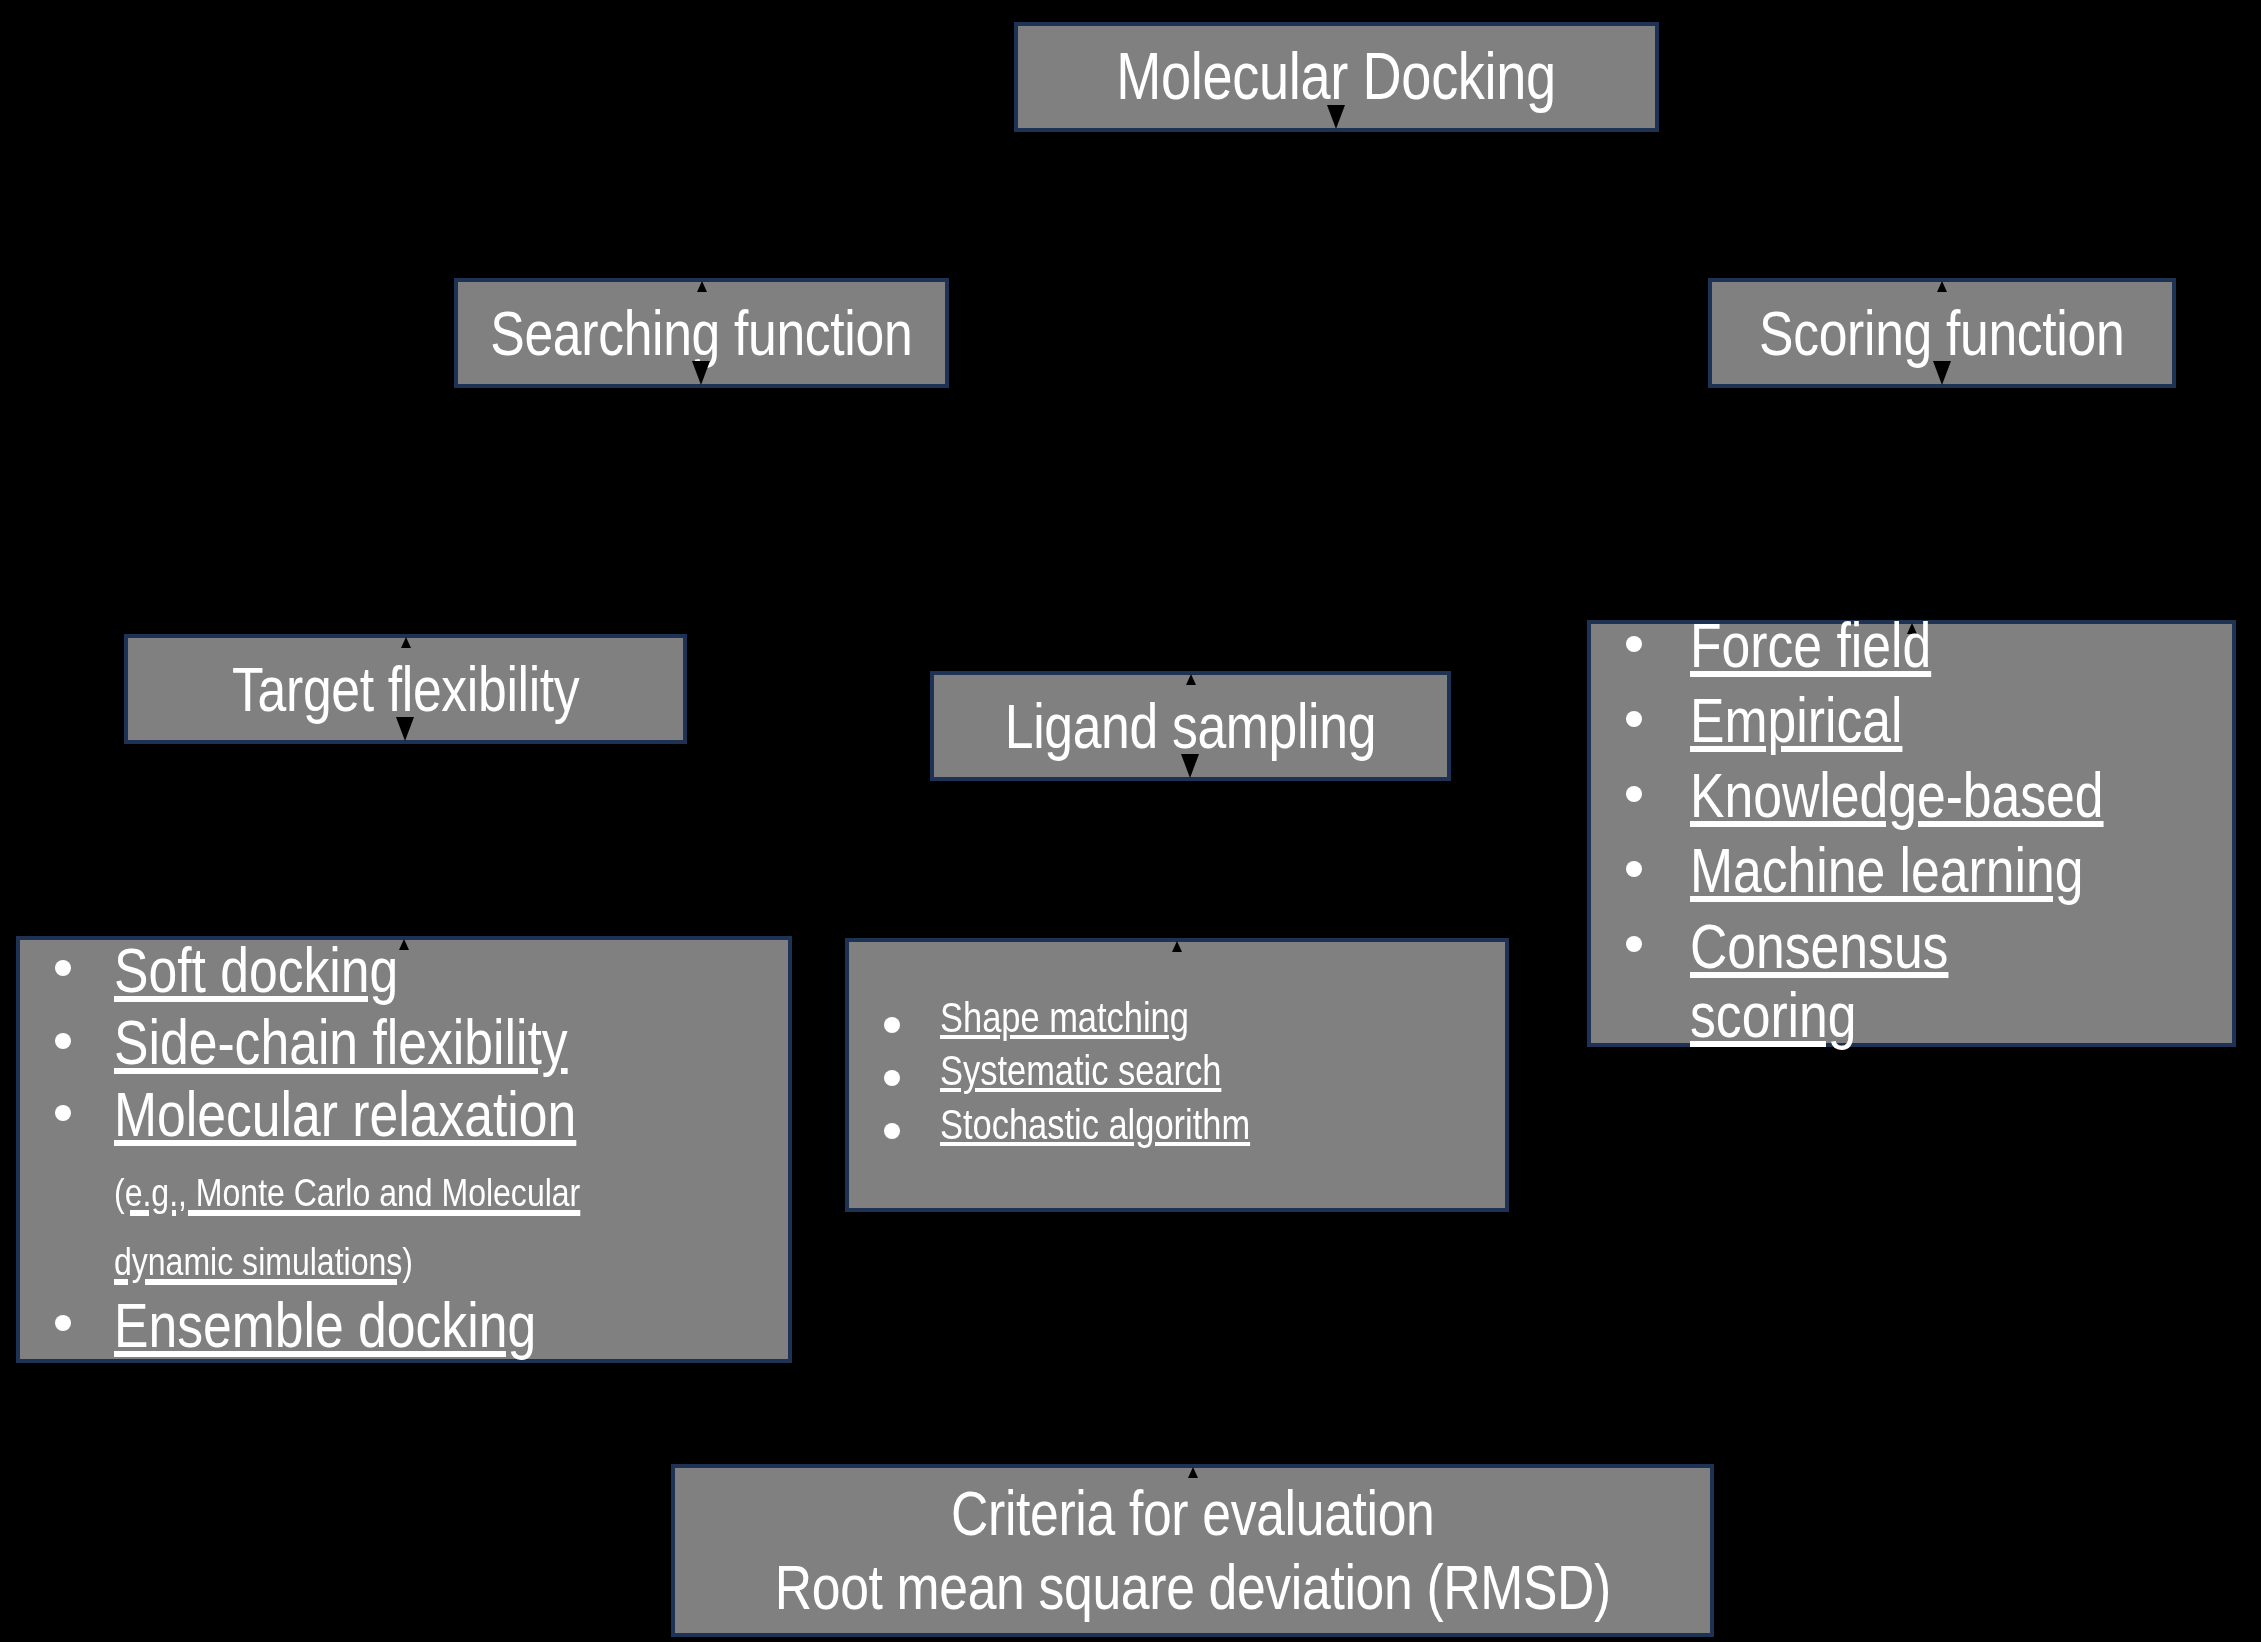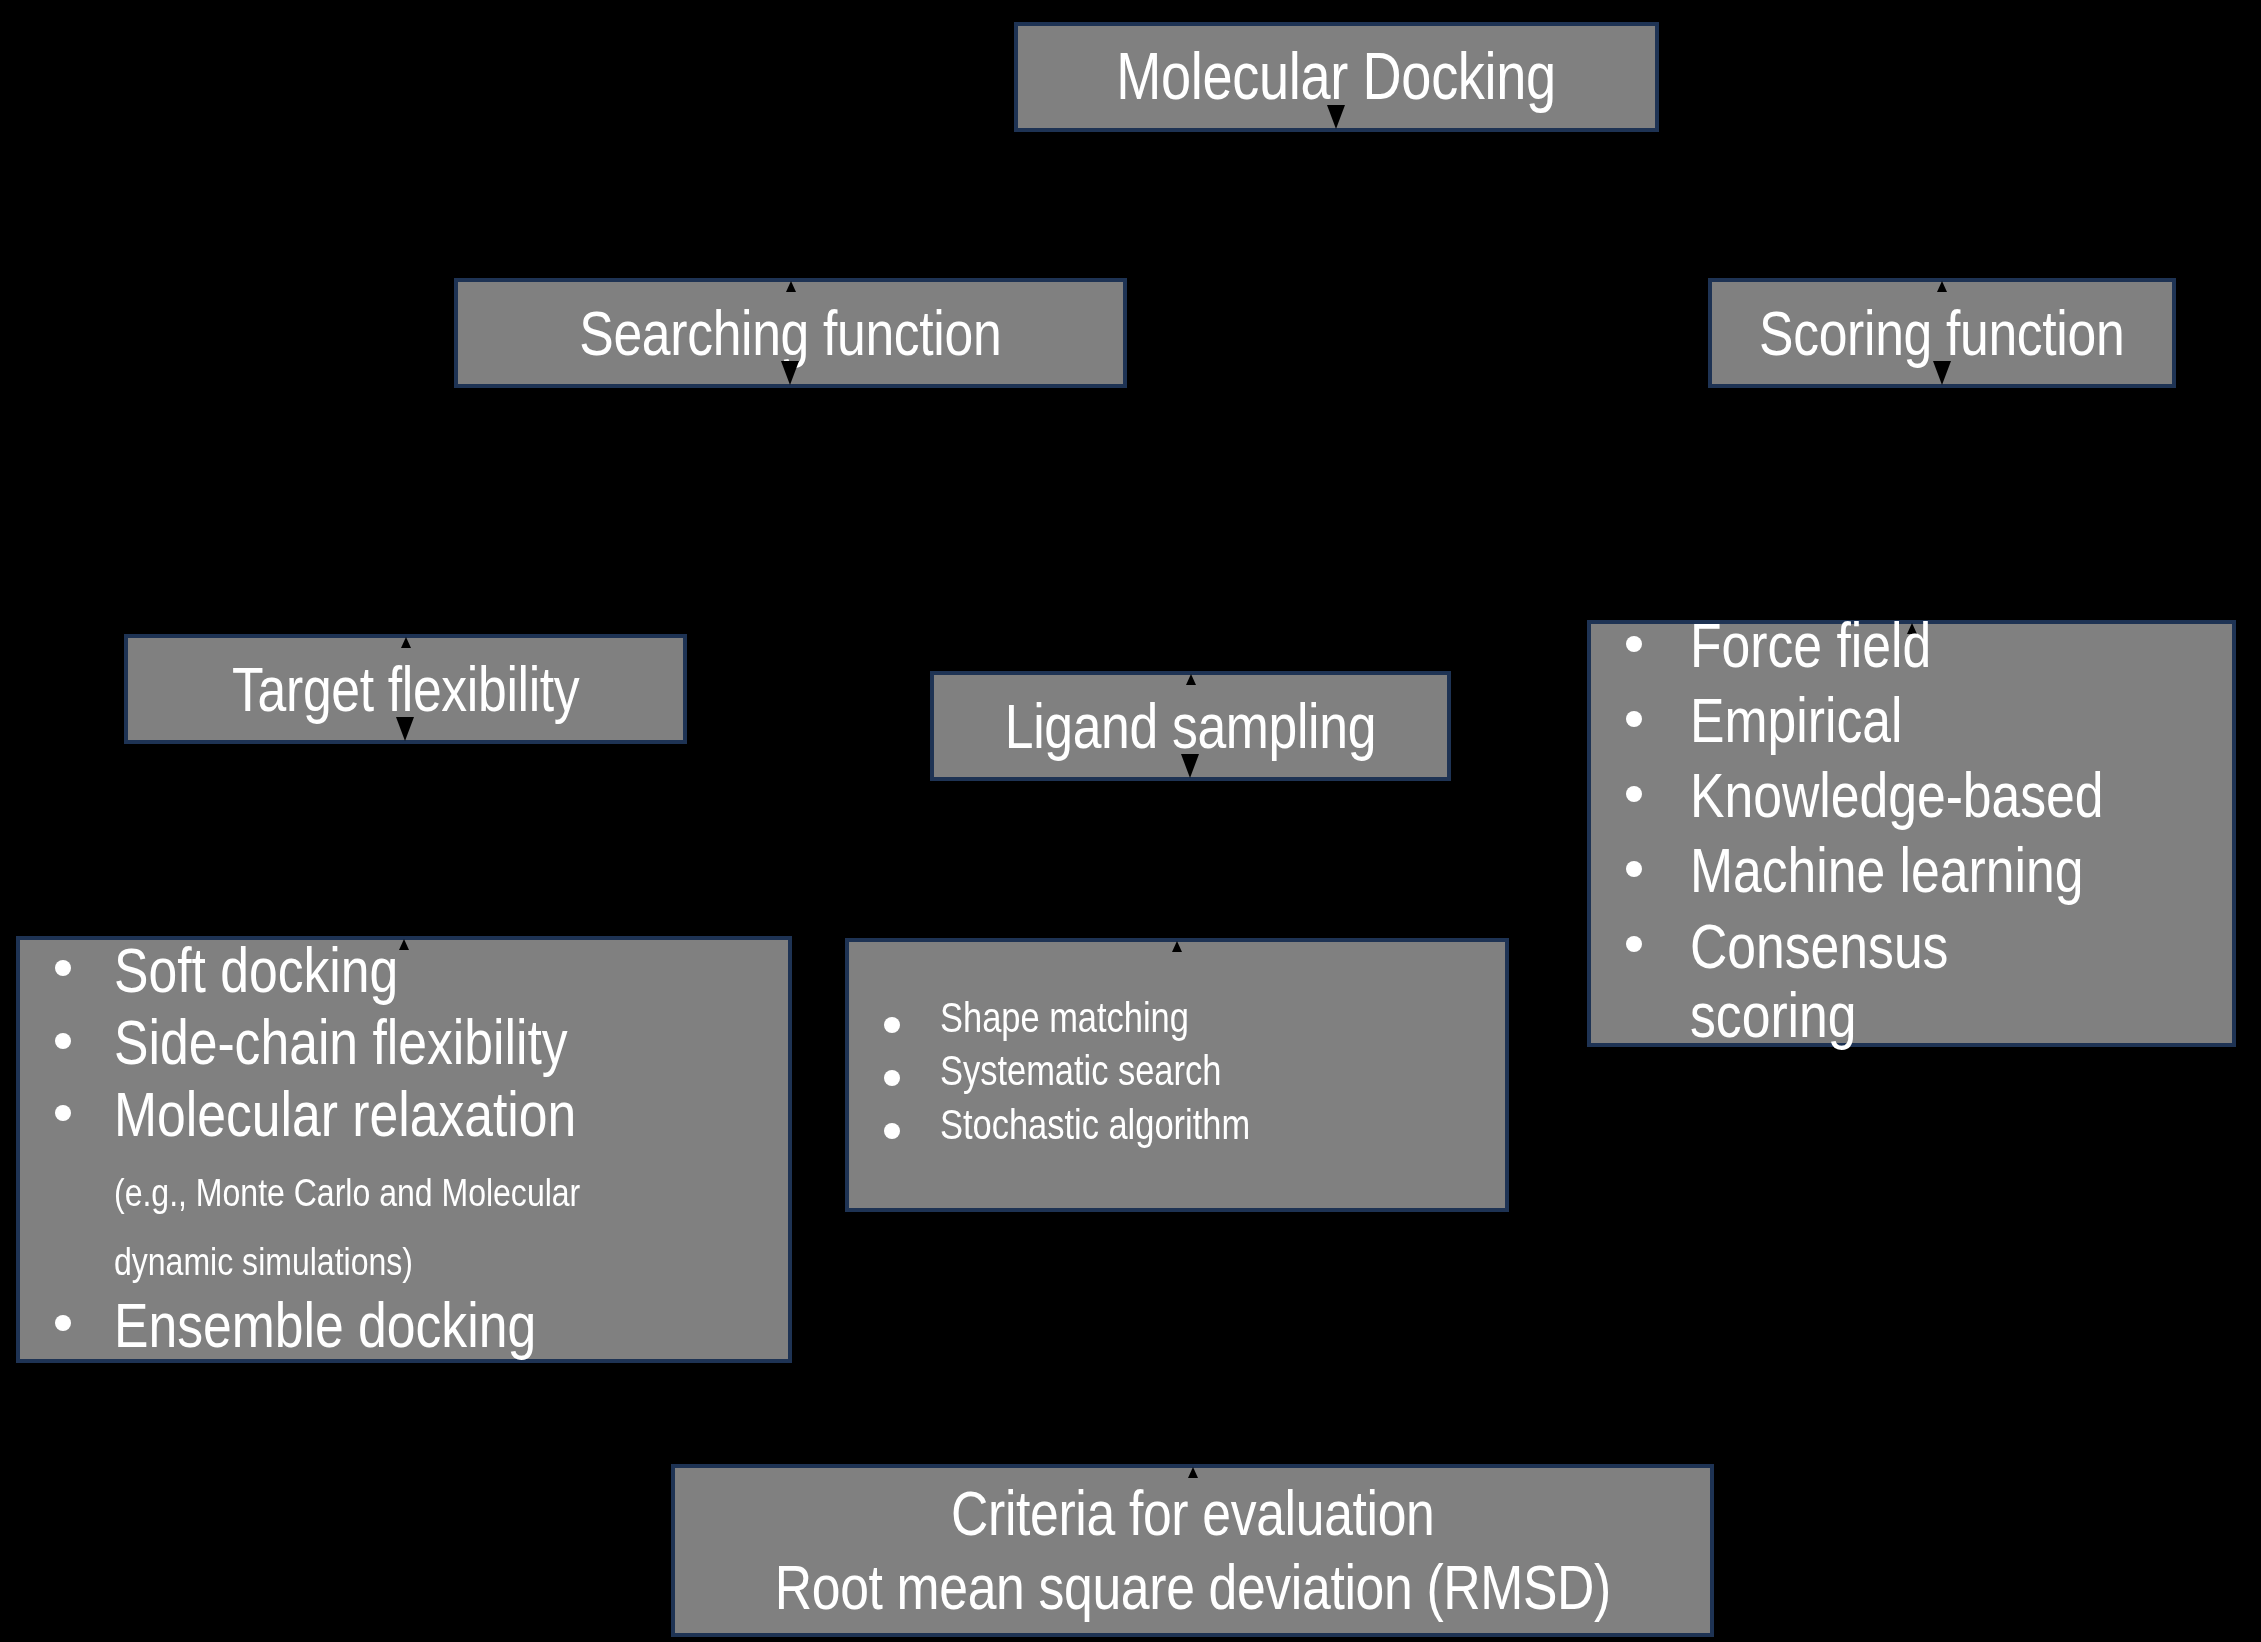--- a/index.html
+++ b/index.html
@@ -59,36 +59,37 @@
     width: 0;
     height: 0;
     margin-left: -5px;
     border-left: 5px solid transparent;
     border-right: 5px solid transparent;
     border-bottom: 11.5px solid #000000;
   }
 
   
   #box-root       { left: 1014px; top: 21.6px;   width: 645px;  height: 110px; }
-  #box-searching  { left: 454px;  top: 278px;  width: 673px;  height: 110px; }
+  #box-searching  { left: 454px;  top: 278px;  width: 495px;  height: 110px; }
   #box-scoring    { left: 1708px; top: 278px;  width: 468px;  height: 110px; }
   #box-target     { left: 124px;  top: 634px;  width: 563px;  height: 110px; }
   #box-ligand     { left: 930px; top: 671px;  width: 521px;  height: 110px; }
   #box-criteria   { left: 671px;  top: 1464px; width: 1043px; height: 173px; }
 
   
   #box-scoring-list { left: 1587px; top: 620px;  width: 649px;  height: 427px; }
   #box-target-list  { left: 16px;   top: 936px; width: 776px; height: 427px; }
   #box-ligand-list  { left: 845px; top: 938px; width: 664px;  height: 274px; }
 
   .bullets {
     list-style: none;
     margin: 0;
     padding: 0;
     width: 100%;
+    text-decoration: underline;
   }
   .bullets li {
     display: flex;
     align-items: flex-start;
     line-height: 1.1;
   }
   .bullet-dot {
     flex: 0 0 auto;
     display: inline-block;
     width: 16px;

